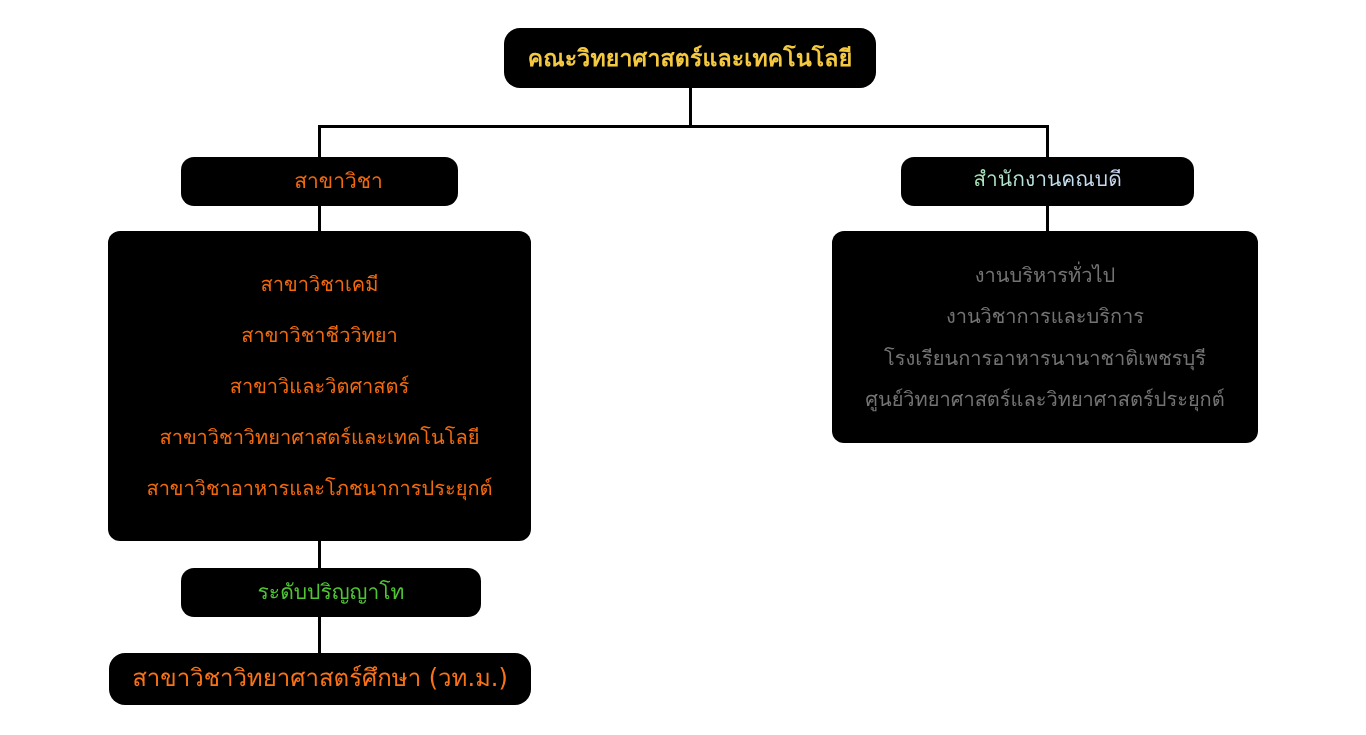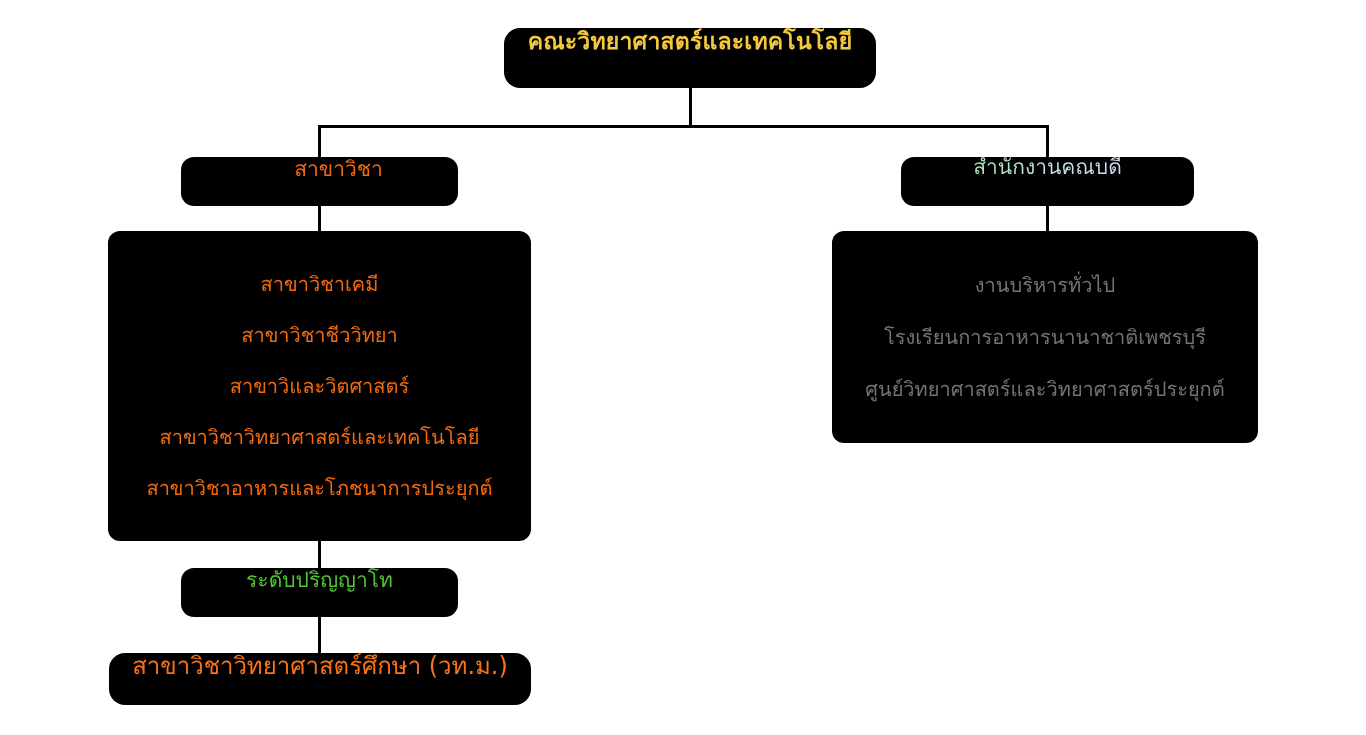--- a/index.html
+++ b/index.html
@@ -33,20 +33,21 @@
   .connector-h { height: 3px; }
 
   
   .node {
     position: absolute;
     background: #000000;
     border-radius: 14px;
     display: flex;
     flex-direction: column;
     align-items: center;
+    justify-content: center;
     box-sizing: border-box;
     z-index: 5;
   }
   .node-label {
     text-align: center;
     white-space: nowrap;
     line-height: 1.15;
   }
 
   
@@ -123,21 +124,21 @@
   .list-item {
     text-align: center;
     white-space: nowrap;
     line-height: 1.2;
   }
 
   
   #node-master-level {
     left: 181px;
     top: 568px;
-    width: 277px;
+    width: 300px;
   }
   #node-master-level .node-label {
     color: #4fc434;
     font-size: 21px;
   }
   #node-master-program {
     left: 109px;
     top: 653px;
     width: 422px;
     height: 52px;
@@ -177,20 +178,21 @@
   <div class="node node-list" id="node-department-list">
     <span class="list-item">สาขาวิชาเคมี</span>
     <span class="list-item">สาขาวิชาชีววิทยา</span>
     <span class="list-item">สาขาวิและวิตศาสตร์</span>
     <span class="list-item">สาขาวิชาวิทยาศาสตร์และเทคโนโลยี</span>
     <span class="list-item">สาขาวิชาอาหารและโภชนาการประยุกต์</span>
   </div>
 
   <div class="node node-list" id="node-dean-unit-list">
     <span class="list-item">งานบริหารทั่วไป</span>
+    <span class="list-item">งานวิชาการและบริการ</span>
     <span class="list-item">โรงเรียนการอาหารนานาชาติเพชรบุรี</span>
     <span class="list-item">ศูนย์วิทยาศาสตร์และวิทยาศาสตร์ประยุกต์</span>
   </div>
 
   <div class="node node-pill" id="node-master-level">
     <span class="node-label">ระดับปริญญาโท</span>
   </div>
 
   <div class="node" id="node-master-program">
     <span class="node-label">สาขาวิชาวิทยาศาสตร์ศึกษา (วท.ม.)</span>

